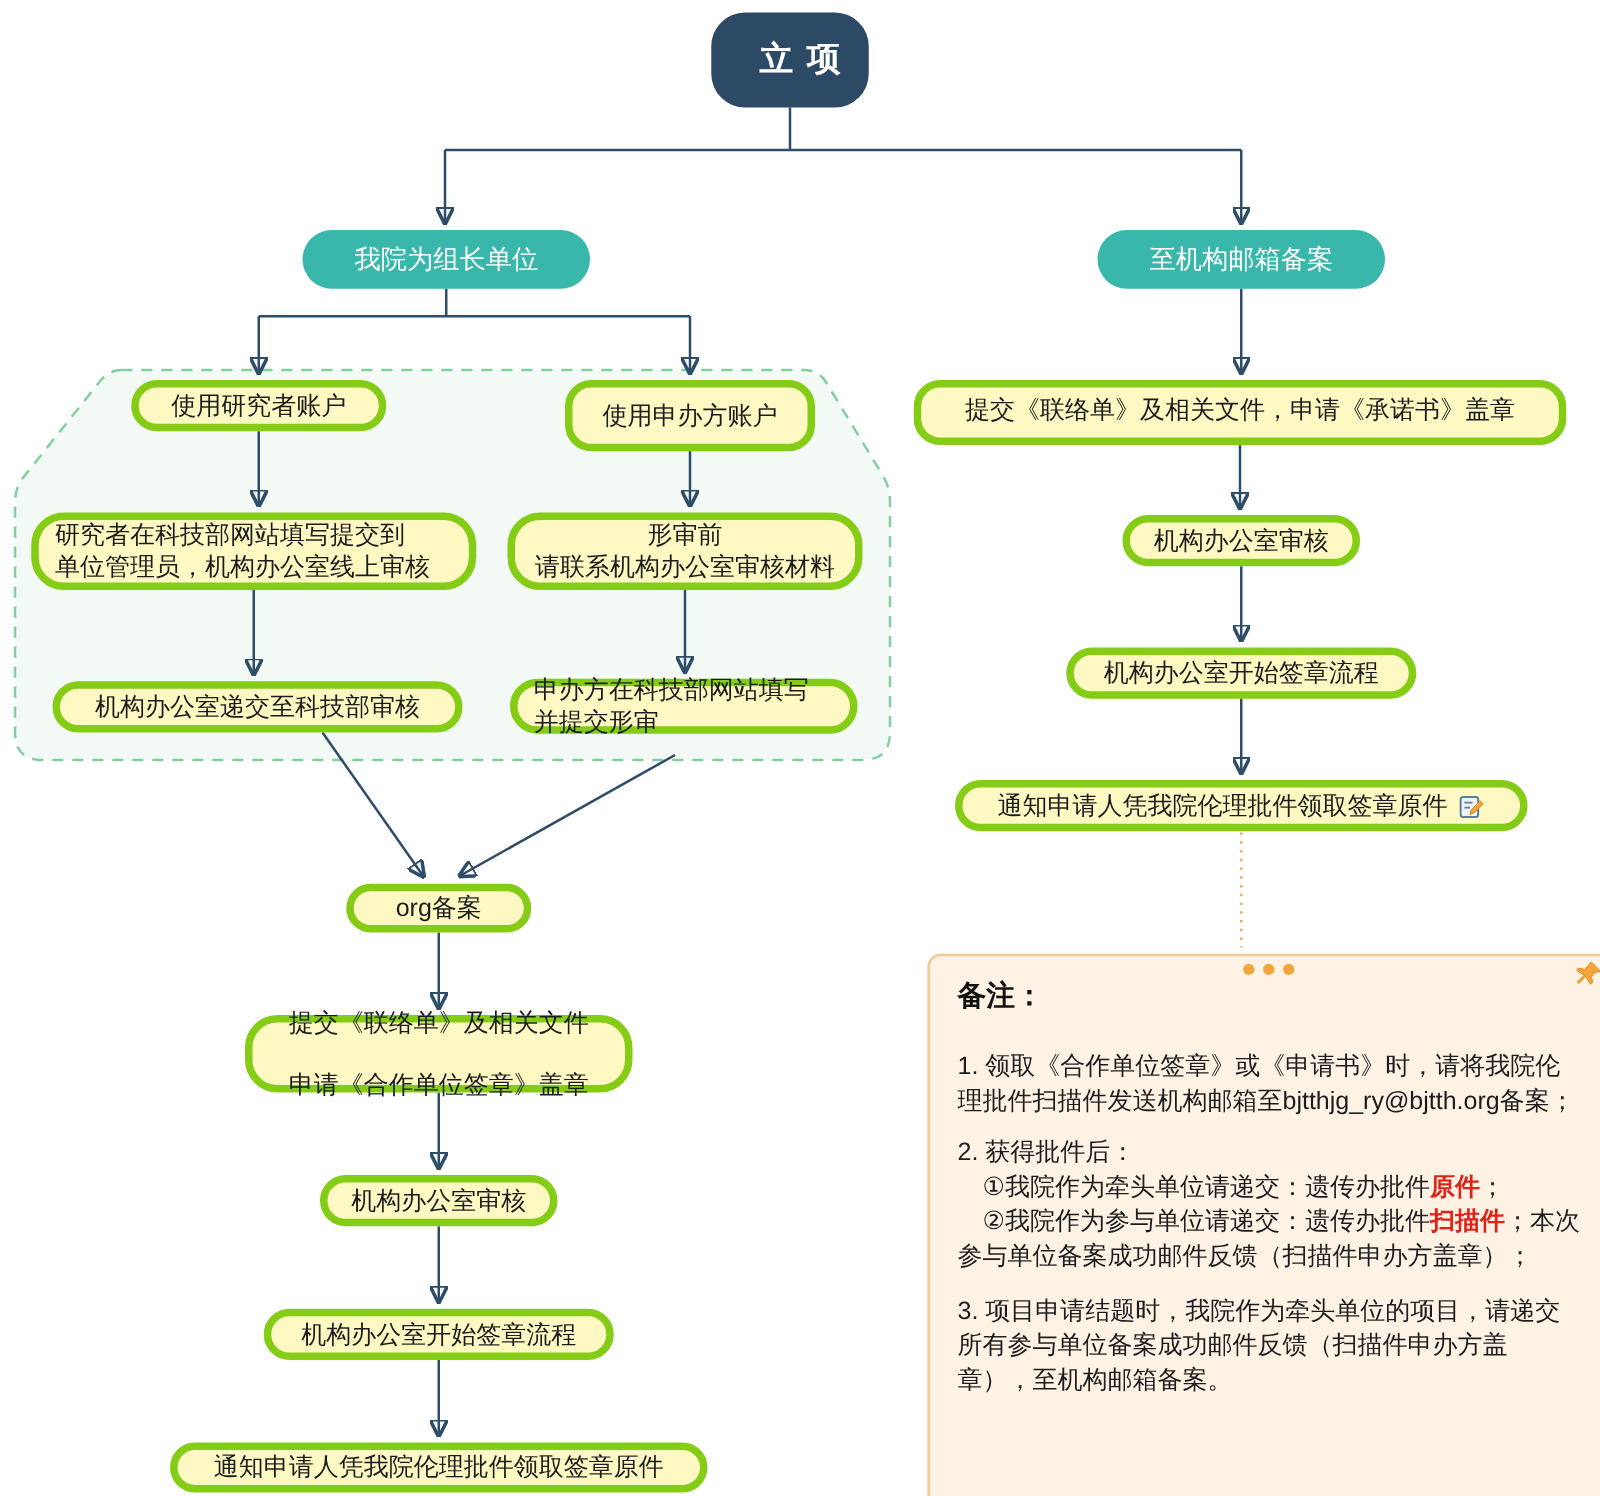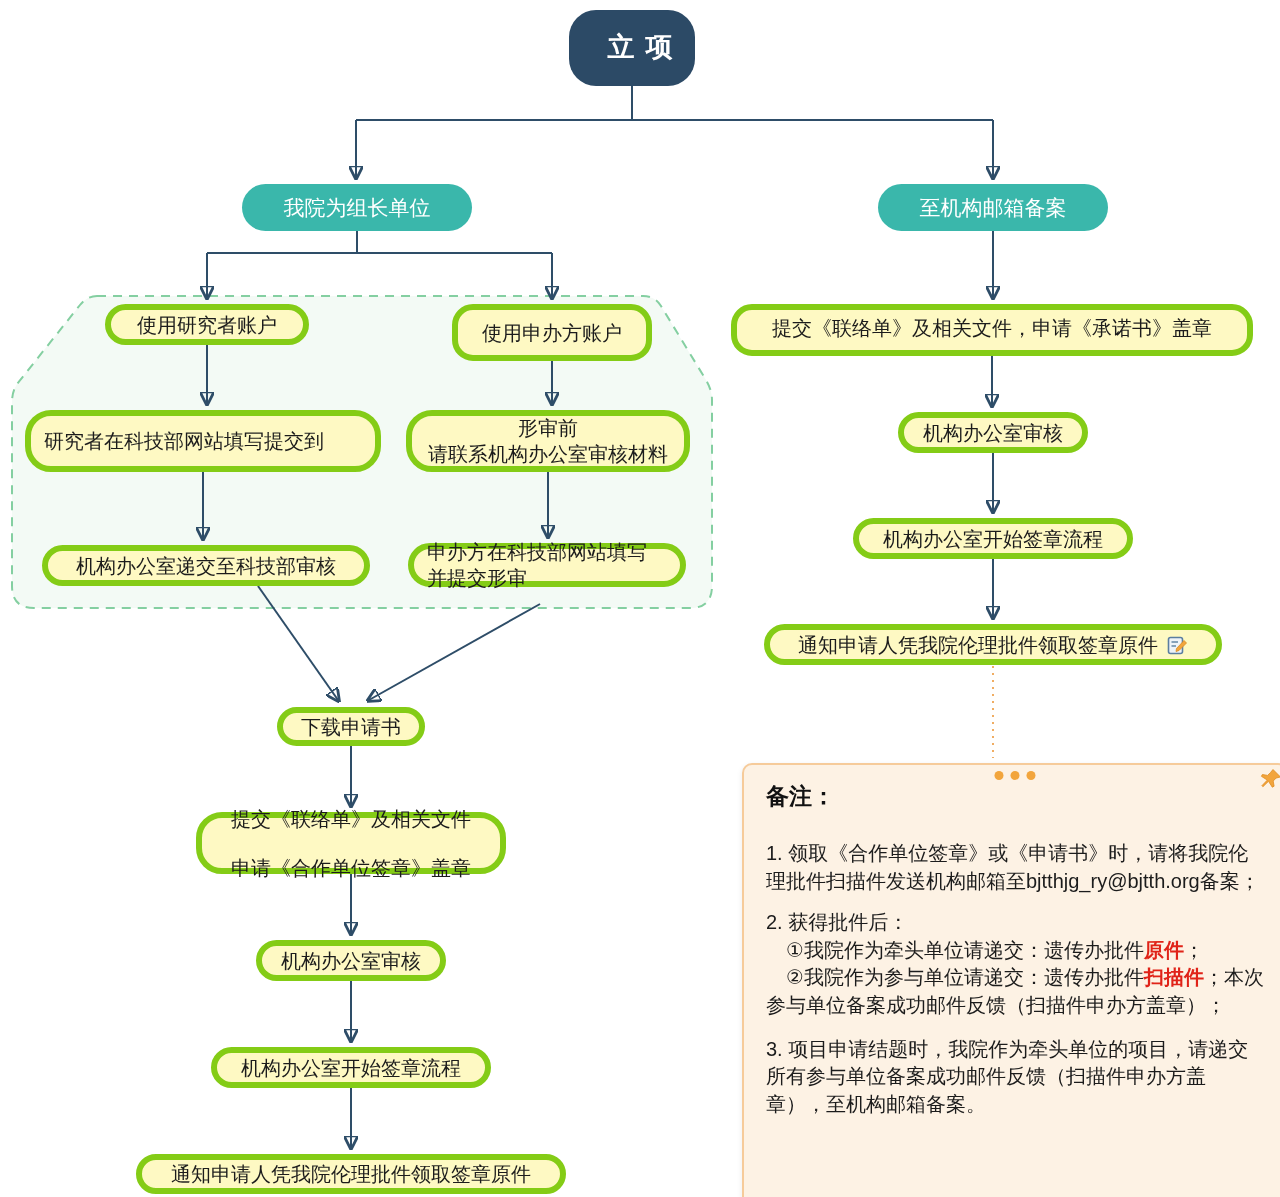--- a/index.html
+++ b/index.html
@@ -75,33 +75,34 @@
   <div class="node start" style="left:569px;top:10px;width:126px;height:76px;padding-left:16px;">立项</div>
 
   <div class="node teal" style="left:242px;top:184px;width:230px;height:47px;">我院为组长单位</div>
   <div class="node teal" style="left:878px;top:184px;width:230px;height:47px;">至机构邮箱备案</div>
 
   <div class="node" style="left:105px;top:304px;width:204px;height:41px;">使用研究者账户</div>
   <div class="node" style="left:452px;top:304px;width:200px;height:57px;">使用申办方账户</div>
 
   <div class="node two left2" style="left:25px;top:410px;width:356px;height:62px;border-radius:26px;">
     <div>研究者在科技部网站填写提交到</div>
+    <div>单位管理员，机构办公室线上审核</div>
   </div>
   <div class="node two" style="left:406px;top:410px;width:284px;height:62px;border-radius:26px;">
     <div>形审前</div>
     <div>请联系机构办公室审核材料</div>
   </div>
 
   <div class="node" style="left:42px;top:545px;width:328px;height:41px;">机构办公室递交至科技部审核</div>
   <div class="node two left2" style="left:408px;top:543px;width:278px;height:44px;border-radius:26px;">
     <div>申办方在科技部网站填写</div>
     <div>并提交形审</div>
   </div>
 
-  <div class="node" style="left:277px;top:707px;width:148px;height:39px;">下载申请书</div>
+  <div class="node" style="left:277px;top:707px;width:148px;height:39px;">org备案</div>
 
   <div class="node two" style="left:196px;top:812px;width:310px;height:62px;border-radius:26px;gap:23px;">
     <div>提交《联络单》及相关文件</div>
     <div>申请《合作单位签章》盖章</div>
   </div>
 
   <div class="node" style="left:256px;top:940px;width:190px;height:41px;">机构办公室审核</div>
   <div class="node" style="left:211px;top:1047px;width:280px;height:41px;">机构办公室开始签章流程</div>
   <div class="node" style="left:136px;top:1154px;width:430px;height:40px;">通知申请人凭我院伦理批件领取签章原件</div>
 

